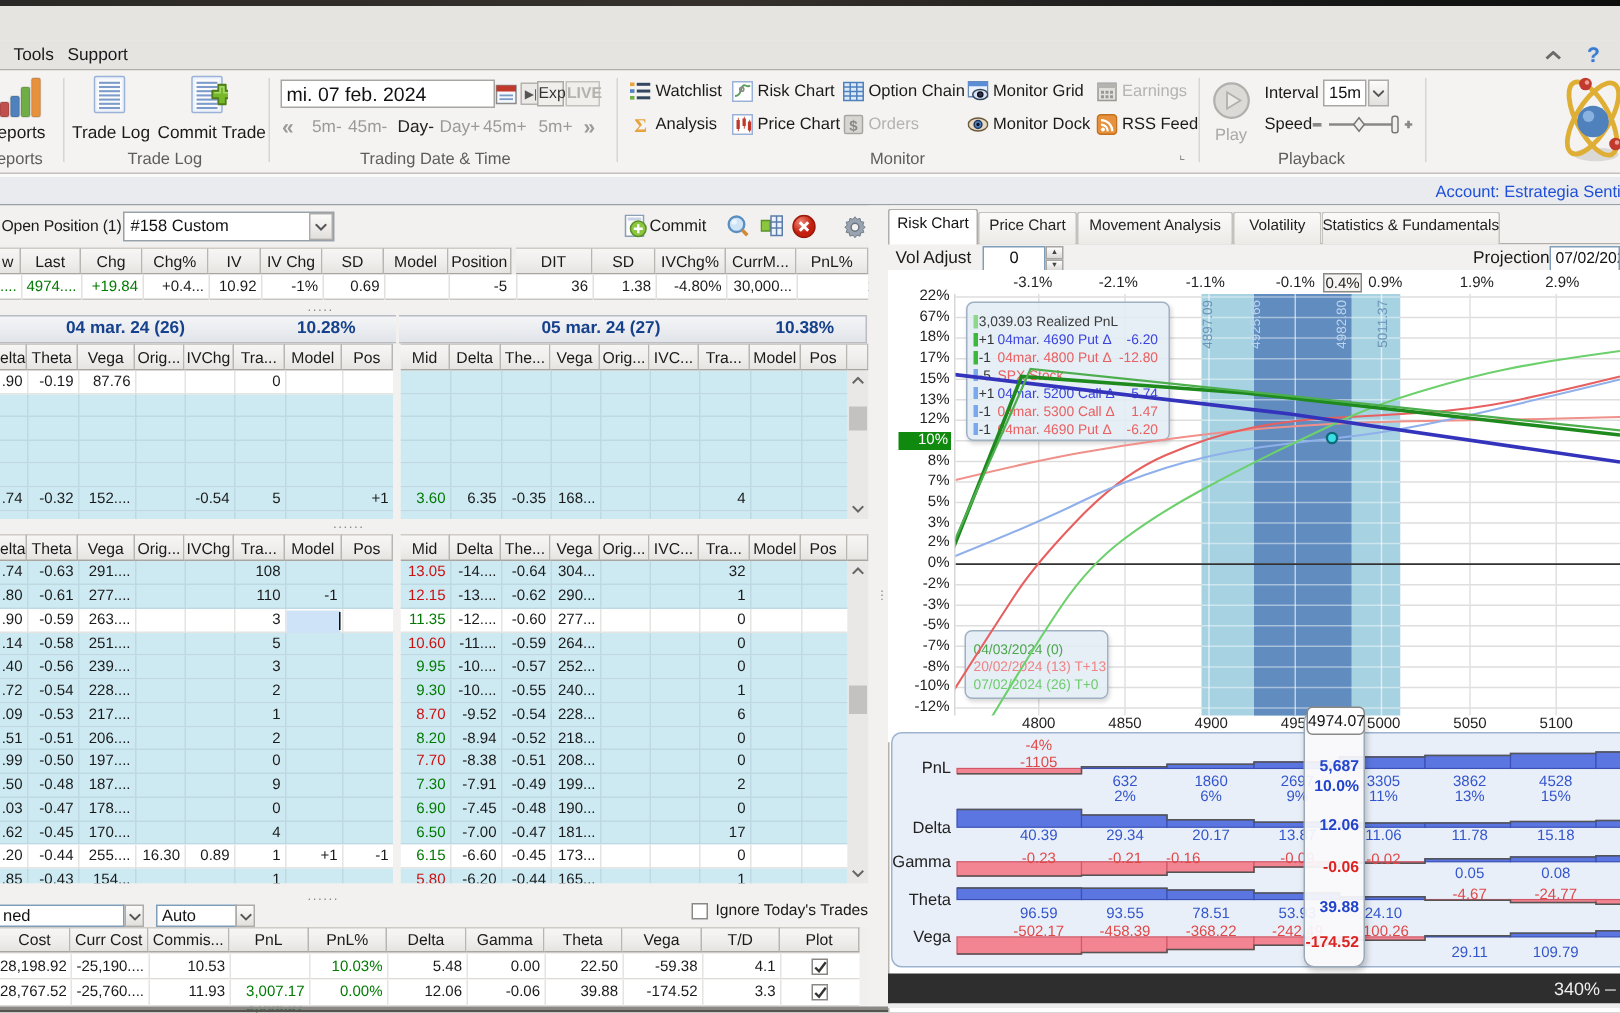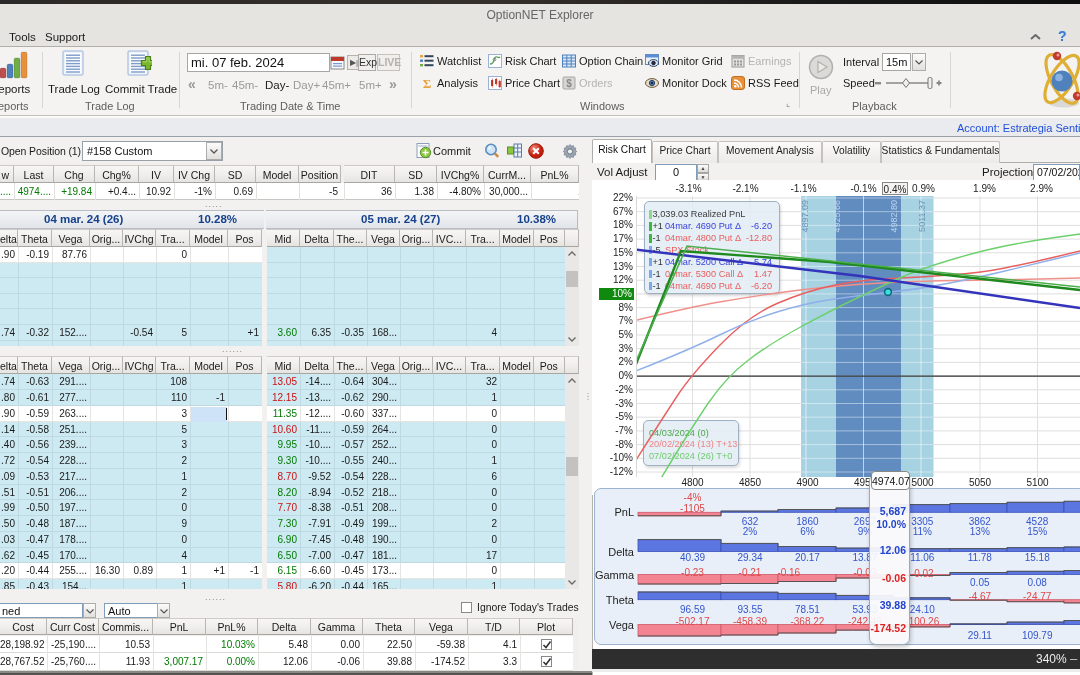--- a/index.html
+++ b/index.html
@@ -10,21 +10,20 @@
 .hdrc{position:absolute;white-space:nowrap;overflow:hidden;text-align:center;font-size:10.5px;color:#1a1a1a;
 background:linear-gradient(#f7f6f5,#f0eeec 55%,#e6e4e1);border-right:1px solid #b9b6b2;border-bottom:1px solid #a9a6a2;border-top:1px solid #cfccc8}
 .g{color:#007a00}
 .r{color:#cc1111}
 </style>
 
 </head><body>
 <div id="root">
 <div class="a" style="left:0;top:0;width:1080px;height:4px;background:linear-gradient(90deg,#2b2927 0%,#35302b 45%,#1a1a1a 75%,#0e0e0e 100%)"></div>
 <div class="a" style="left:0;top:4px;width:1080px;height:23px;background:#e6e4e1"></div>
-<div class="t" style="left:0;top:8px;width:1080px;text-align:center;font-size:12px;color:#666">OptionNET Explorer</div>
 <div class="a" style="left:0;top:27px;width:1080px;height:20px;background:#e6e4e1;border-bottom:1px solid #b2afab"></div>
 <div class="t" style="left:9px;top:31px;font-size:11.5px;color:#1a1a1a">Tools</div>
 <div class="t" style="left:45px;top:31px;font-size:11.5px;color:#1a1a1a">Support</div>
 <svg class="a" style="left:1030px;top:34px;width:11px;height:6px" viewBox="0 0 11 6">
       <path d="M1 5 L5.5 1 L10 5" fill="none" stroke="#6a6a6a" stroke-width="2"></path>
     </svg>
 <div class="t" style="left:1058px;top:28px;font-size:14px;font-weight:bold;color:#3a7ad0;text-shadow:0 0 1px #9cc3ef">?</div>
 <div class="a" style="left:0;top:47px;width:1080px;height:68px;background:#f4f3f1"></div>
 <div class="a" style="left:0;top:115px;width:1080px;height:1px;background:#c3c0bc"></div>
 <div class="a" style="left:0;top:116px;width:1080px;height:2px;background:#fafaf9"></div>
@@ -168,21 +167,21 @@
 <div class="a" style="left:731px;top:76px;width:14px;height:14px"><svg width="14" height="14" viewBox="0 0 14 14">
         <rect x="0.5" y="0.5" width="13" height="13" rx="2.5" fill="#e8913d" stroke="#c2701d"></rect>
         <g fill="none" stroke="#fff" stroke-width="1.5">
           <path d="M3.5 10.5 a7 7 0 0 1 0 0"></path>
           <path d="M3 7 a4.5 4.5 0 0 1 4.5 4.5"></path>
           <path d="M3 4 a7.5 7.5 0 0 1 7.5 7.5"></path>
         </g>
         <circle cx="4.3" cy="10.3" r="1.3" fill="#fff"></circle>
       </svg></div>
 <div class="t" style="left:748px;top:77px;font-size:11px;color:#1a1a1a">RSS Feed</div>
-<div class="t" style="left:580px;top:100px;font-size:11px;color:#5f5d5a">Windows</div>
+<div class="t" style="left:580px;top:100px;font-size:11px;color:#5f5d5a">Monitor</div>
 <div class="t" style="left:786px;top:98px;font-size:9px;color:#8a8885">⌞</div>
 <svg class="a" style="left:808px;top:54px;width:26px;height:26px" viewBox="0 0 26 26">
       <circle cx="13" cy="13" r="11.5" fill="#dcdad7" stroke="#b2b0ad" stroke-width="1.5"></circle>
       <path d="M10 7.5 L19 13 L10 18.5 Z" fill="#eceae7" stroke="#b2b0ad" stroke-width="1.2"></path>
     </svg>
 <div class="t" style="left:810px;top:84px;font-size:11px;color:#aaa8a5">Play</div>
 <div class="t" style="left:843px;top:56px;font-size:11px;color:#1a1a1a">Interval</div>
 <div class="a" style="left:882px;top:53px;width:29px;height:18px;background:#fff;border:1px solid #a8a6a3;font-size:11px;color:#111;padding-left:3px;line-height:16px">15m</div>
 <div class="a" style="left:912px;top:53px;width:14px;height:18px;background:linear-gradient(#fbfbfa,#e2e0dd);border:1px solid #aeaca9"></div>
 <svg class="a" style="left:915px;top:60px;width:8px;height:5px" viewBox="0 0 8 5">
@@ -695,21 +694,21 @@
 <div class="a" style="left:334px;top:31.5px;width:1px;height:15.75px;background:#e6e4e1"></div>
 <div class="a" style="left:367px;top:31.5px;width:1px;height:15.75px;background:#e6e4e1"></div>
 <div class="a" style="left:400px;top:31.5px;width:1px;height:15.75px;background:#e6e4e1"></div>
 <div class="a" style="left:433px;top:31.5px;width:1px;height:15.75px;background:#e6e4e1"></div>
 <div class="a" style="left:466px;top:31.5px;width:1px;height:15.75px;background:#e6e4e1"></div>
 <div class="a" style="left:500px;top:31.5px;width:1px;height:15.75px;background:#e6e4e1"></div>
 <div class="a" style="left:534px;top:31.5px;width:1px;height:15.75px;background:#e6e4e1"></div>
 <div class="cell g" style="left:267px;top:31.5px;width:30px;height:15.75px;line-height:15.75px;">11.35</div>
 <div class="cell " style="left:300px;top:31.5px;width:31px;height:15.75px;line-height:15.75px;">-12....</div>
 <div class="cell " style="left:334px;top:31.5px;width:30px;height:15.75px;line-height:15.75px;">-0.60</div>
-<div class="cell " style="left:367px;top:31.5px;width:30px;height:15.75px;line-height:15.75px;">337...</div>
+<div class="cell " style="left:367px;top:31.5px;width:30px;height:15.75px;line-height:15.75px;">277...</div>
 <div class="cell " style="left:466px;top:31.5px;width:31px;height:15.75px;line-height:15.75px;">0</div>
 <div class="a" style="left:267px;top:47.25px;width:297.5px;height:15.75px;background:#cde9f2;border-bottom:1px solid #bfd9e2"></div>
 <div class="a" style="left:300px;top:47.25px;width:1px;height:15.75px;background:#bfd9e2"></div>
 <div class="a" style="left:334px;top:47.25px;width:1px;height:15.75px;background:#bfd9e2"></div>
 <div class="a" style="left:367px;top:47.25px;width:1px;height:15.75px;background:#bfd9e2"></div>
 <div class="a" style="left:400px;top:47.25px;width:1px;height:15.75px;background:#bfd9e2"></div>
 <div class="a" style="left:433px;top:47.25px;width:1px;height:15.75px;background:#bfd9e2"></div>
 <div class="a" style="left:466px;top:47.25px;width:1px;height:15.75px;background:#bfd9e2"></div>
 <div class="a" style="left:500px;top:47.25px;width:1px;height:15.75px;background:#bfd9e2"></div>
 <div class="a" style="left:534px;top:47.25px;width:1px;height:15.75px;background:#bfd9e2"></div>

